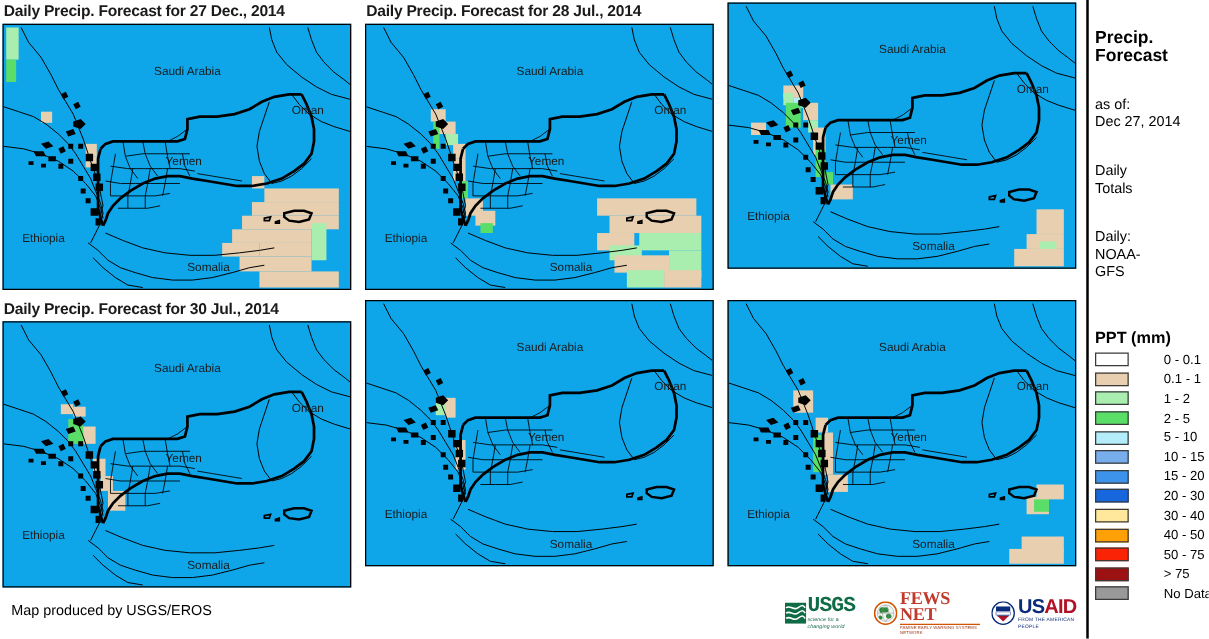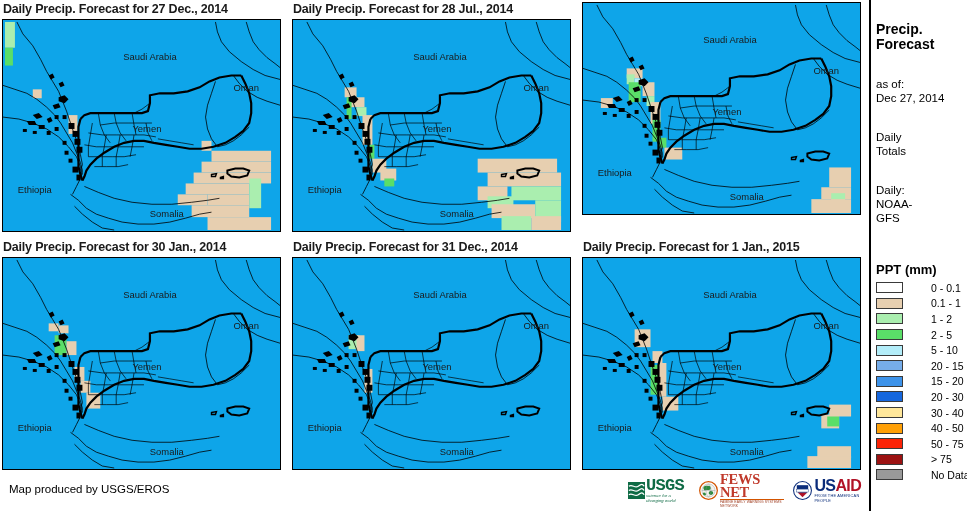--- a/index.html
+++ b/index.html
@@ -176,21 +176,21 @@
             <text x="245" y="72" text-anchor="middle" font-size="9.5" font-family="&quot;Liberation Sans&quot;, sans-serif" fill="#1a1a1a">Oman</text>
             <text x="145" y="113" text-anchor="middle" font-size="9.5" font-family="&quot;Liberation Sans&quot;, sans-serif" fill="#1a1a1a">Yemen</text>
             <text x="32" y="175" text-anchor="middle" font-size="9.5" font-family="&quot;Liberation Sans&quot;, sans-serif" fill="#1a1a1a">Ethiopia</text>
             <text x="165" y="199" text-anchor="middle" font-size="9.5" font-family="&quot;Liberation Sans&quot;, sans-serif" fill="#1a1a1a">Somalia</text>
           </g>
       </svg>
     </div>
   </div>
 
   <div class="panel r1 c0">
-    <div class="panel-title">Daily Precip. Forecast for 30 Jan., 2014</div>
+    <div class="panel-title">Daily Precip. Forecast for 30 Jul., 2014</div>
     <div class="map-frame">
       <svg viewBox="0 0 279 213" preserveAspectRatio="none">
         <g class="cells">
             <rect x="46" y="66" width="10" height="8" fill="#e7cfb0"></rect>
             <rect x="56" y="68" width="10" height="8" fill="#e7cfb0"></rect>
             <rect x="52" y="78" width="12" height="20" fill="#5ade68"></rect>
             <rect x="64" y="84" width="10" height="14" fill="#e7cfb0"></rect>
             <rect x="72" y="110" width="10" height="14" fill="#e7cfb0"></rect>
             <rect x="78" y="124" width="10" height="12" fill="#e7cfb0"></rect>
             <rect x="84" y="136" width="14" height="16" fill="#e7cfb0"></rect>
@@ -201,42 +201,40 @@
             <text x="245" y="72" text-anchor="middle" font-size="9.5" font-family="&quot;Liberation Sans&quot;, sans-serif" fill="#1a1a1a">Oman</text>
             <text x="145" y="113" text-anchor="middle" font-size="9.5" font-family="&quot;Liberation Sans&quot;, sans-serif" fill="#1a1a1a">Yemen</text>
             <text x="32" y="175" text-anchor="middle" font-size="9.5" font-family="&quot;Liberation Sans&quot;, sans-serif" fill="#1a1a1a">Ethiopia</text>
             <text x="165" y="199" text-anchor="middle" font-size="9.5" font-family="&quot;Liberation Sans&quot;, sans-serif" fill="#1a1a1a">Somalia</text>
           </g>
       </svg>
     </div>
   </div>
 
   <div class="panel r1 c1">
-    <div class="panel-title">Daily Precip. Forecast for 31 Dec., 2014</div>
     <div class="map-frame">
       <svg viewBox="0 0 279 213" preserveAspectRatio="none">
         <g class="cells">
             <rect x="56" y="78" width="10" height="14" fill="#aaeeaf"></rect>
             <rect x="64" y="78" width="8" height="16" fill="#e7cfb0"></rect>
             <rect x="72" y="112" width="8" height="24" fill="#e7cfb0"></rect>
           </g>
         <use href="#geo"></use>
         <g class="labels">
             <text x="148" y="40" text-anchor="middle" font-size="9.5" font-family="&quot;Liberation Sans&quot;, sans-serif" fill="#1a1a1a">Saudi Arabia</text>
             <text x="245" y="72" text-anchor="middle" font-size="9.5" font-family="&quot;Liberation Sans&quot;, sans-serif" fill="#1a1a1a">Oman</text>
             <text x="145" y="113" text-anchor="middle" font-size="9.5" font-family="&quot;Liberation Sans&quot;, sans-serif" fill="#1a1a1a">Yemen</text>
             <text x="32" y="175" text-anchor="middle" font-size="9.5" font-family="&quot;Liberation Sans&quot;, sans-serif" fill="#1a1a1a">Ethiopia</text>
             <text x="165" y="199" text-anchor="middle" font-size="9.5" font-family="&quot;Liberation Sans&quot;, sans-serif" fill="#1a1a1a">Somalia</text>
           </g>
       </svg>
     </div>
   </div>
 
   <div class="panel r1 c2">
-    <div class="panel-title">Daily Precip. Forecast for 1 Jan., 2015</div>
     <div class="map-frame">
       <svg viewBox="0 0 279 213" preserveAspectRatio="none">
         <g class="cells">
             <rect x="52" y="72" width="16" height="18" fill="#e7cfb0"></rect>
             <rect x="70" y="94" width="10" height="12" fill="#e7cfb0"></rect>
             <rect x="68" y="108" width="10" height="30" fill="#5ade68"></rect>
             <rect x="76" y="106" width="8" height="34" fill="#e7cfb0"></rect>
             <rect x="80" y="140" width="16" height="14" fill="#e7cfb0"></rect>
             <rect x="248" y="148" width="22" height="12" fill="#e7cfb0"></rect>
             <rect x="240" y="158" width="18" height="14" fill="#e7cfb0"></rect>
@@ -381,21 +379,21 @@
       <div class="leg-row">
         <div class="leg-sw" style="background: rgb(90, 222, 104);"></div>
         <div class="leg-lb">2 - 5</div>
       </div>
       <div class="leg-row">
         <div class="leg-sw" style="background: rgb(179, 237, 249);"></div>
         <div class="leg-lb">5 - 10</div>
       </div>
       <div class="leg-row">
         <div class="leg-sw" style="background: rgb(118, 173, 234);"></div>
-        <div class="leg-lb">20 - 15</div>
+        <div class="leg-lb">10 - 15</div>
       </div>
       <div class="leg-row">
         <div class="leg-sw" style="background: rgb(61, 147, 234);"></div>
         <div class="leg-lb">15 - 20</div>
       </div>
       <div class="leg-row">
         <div class="leg-sw" style="background: rgb(22, 103, 222);"></div>
         <div class="leg-lb">20 - 30</div>
       </div>
       <div class="leg-row">

